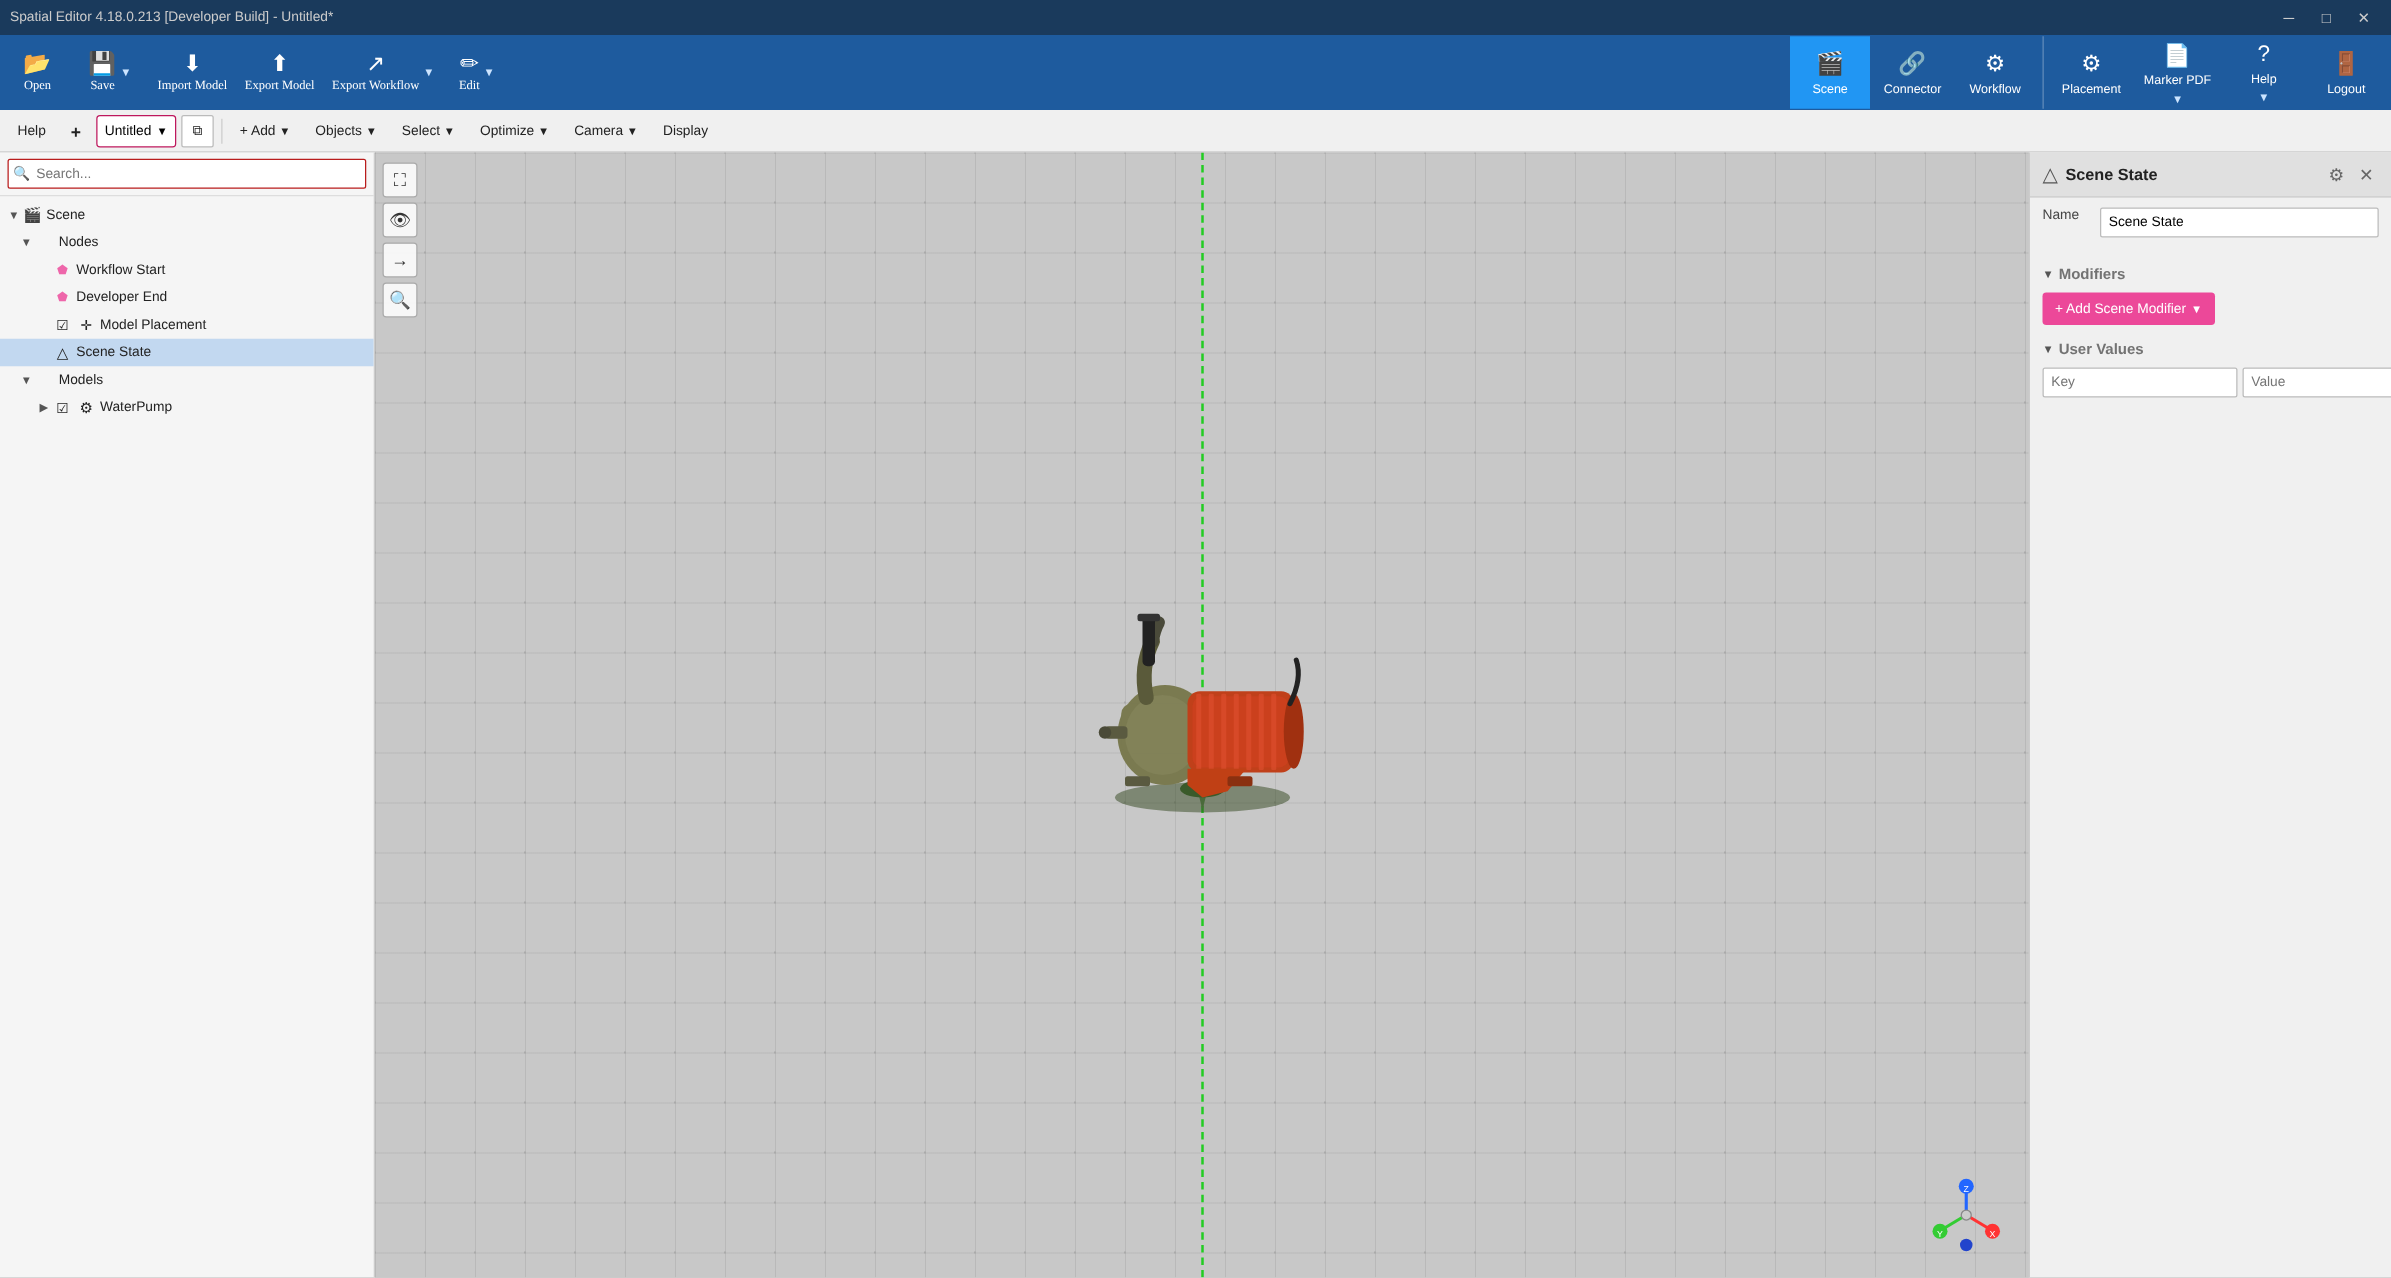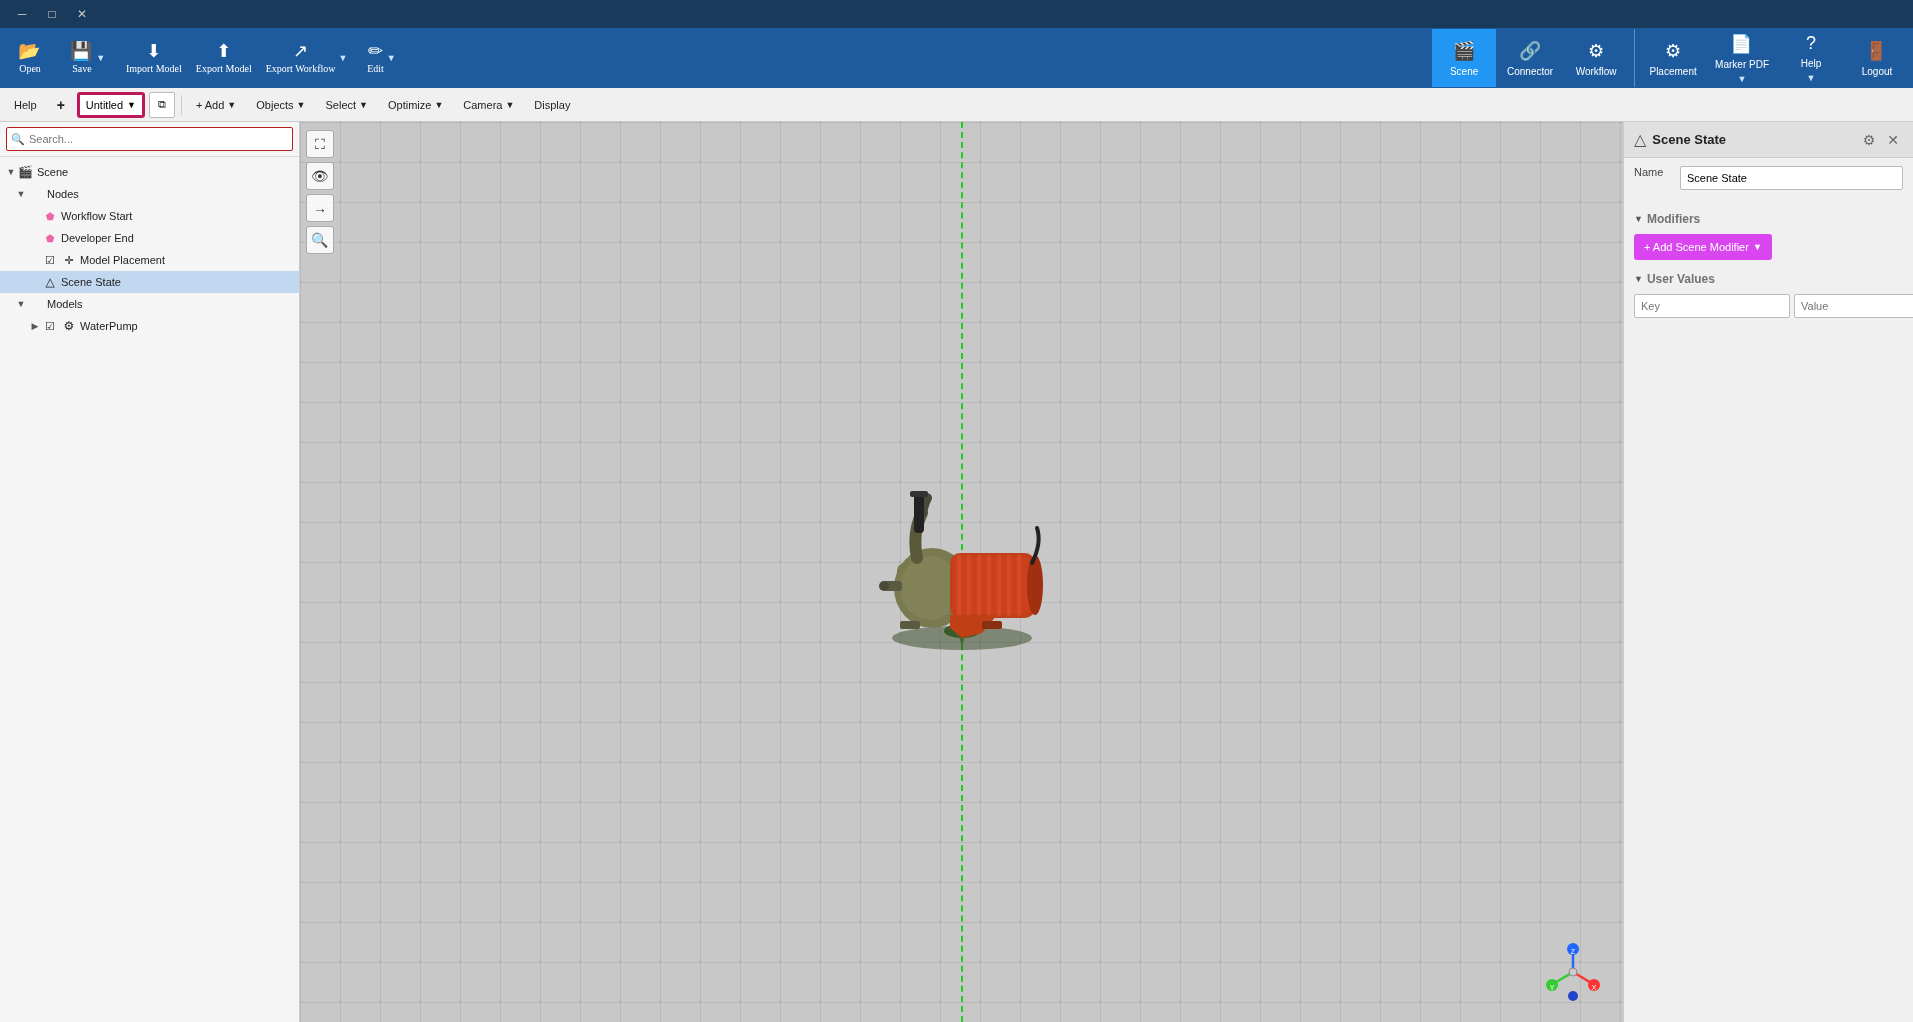--- a/index.html
+++ b/index.html
@@ -112,21 +112,21 @@
       font-size: 11px;
       display: flex; align-items: center; gap: 3px;
       border-radius: 2px;
       color: #222;
     }
     .view-divider { width: 1px; height: 20px; background: #ccc; margin: 0 2px; }
     .view-dropdown {
       height: 26px;
       padding: 2px 6px;
       background: #fff;
-      border: 3px solid #be185d;
+      border: 1px solid #be185d;
       border-radius: 3px;
       font-size: 11px;
       cursor: pointer;
       display: flex; align-items: center; gap: 4px;
     }
 
     
     #main-content {
       display: flex;
       height: calc(1022px - 28px - 60px - 34px);
@@ -323,21 +323,21 @@
     }
     .section-arrow { font-size: 9px; color: #555; }
     .section-title { font-size: 12px; font-weight: 600; color: #737373; }
 
     .add-modifier-btn {
       display: flex;
       align-items: center;
       gap: 4px;
       height: 26px;
       padding: 0 10px;
-      background: #d946ef;
+      background: #ec4899;
       color: #fff;
       border: none;
       border-radius: 3px;
       font-size: 11px;
       cursor: pointer;
       margin-bottom: 12px;
     }
     .add-modifier-btn .arrow-down { font-size: 9px; }
 
     .user-values-section { margin-top: 4px; }
@@ -358,20 +358,21 @@
       color: #aaa;
     }
 
     
     .pump-svg { width: 100%; height: 100%; }
   </style>
 </head>
 <body>
 
 <div id="titlebar">
+  <span class="title">Spatial Editor 4.18.0.213 [Developer Build] - Untitled*</span>
   <div class="win-controls">
     <button class="win-btn">─</button>
     <button class="win-btn">□</button>
     <button class="win-btn close">✕</button>
   </div>
 </div>
 
 <div id="main-toolbar">
   <button class="toolbar-btn">
     <span class="tb-icon">📂</span>

